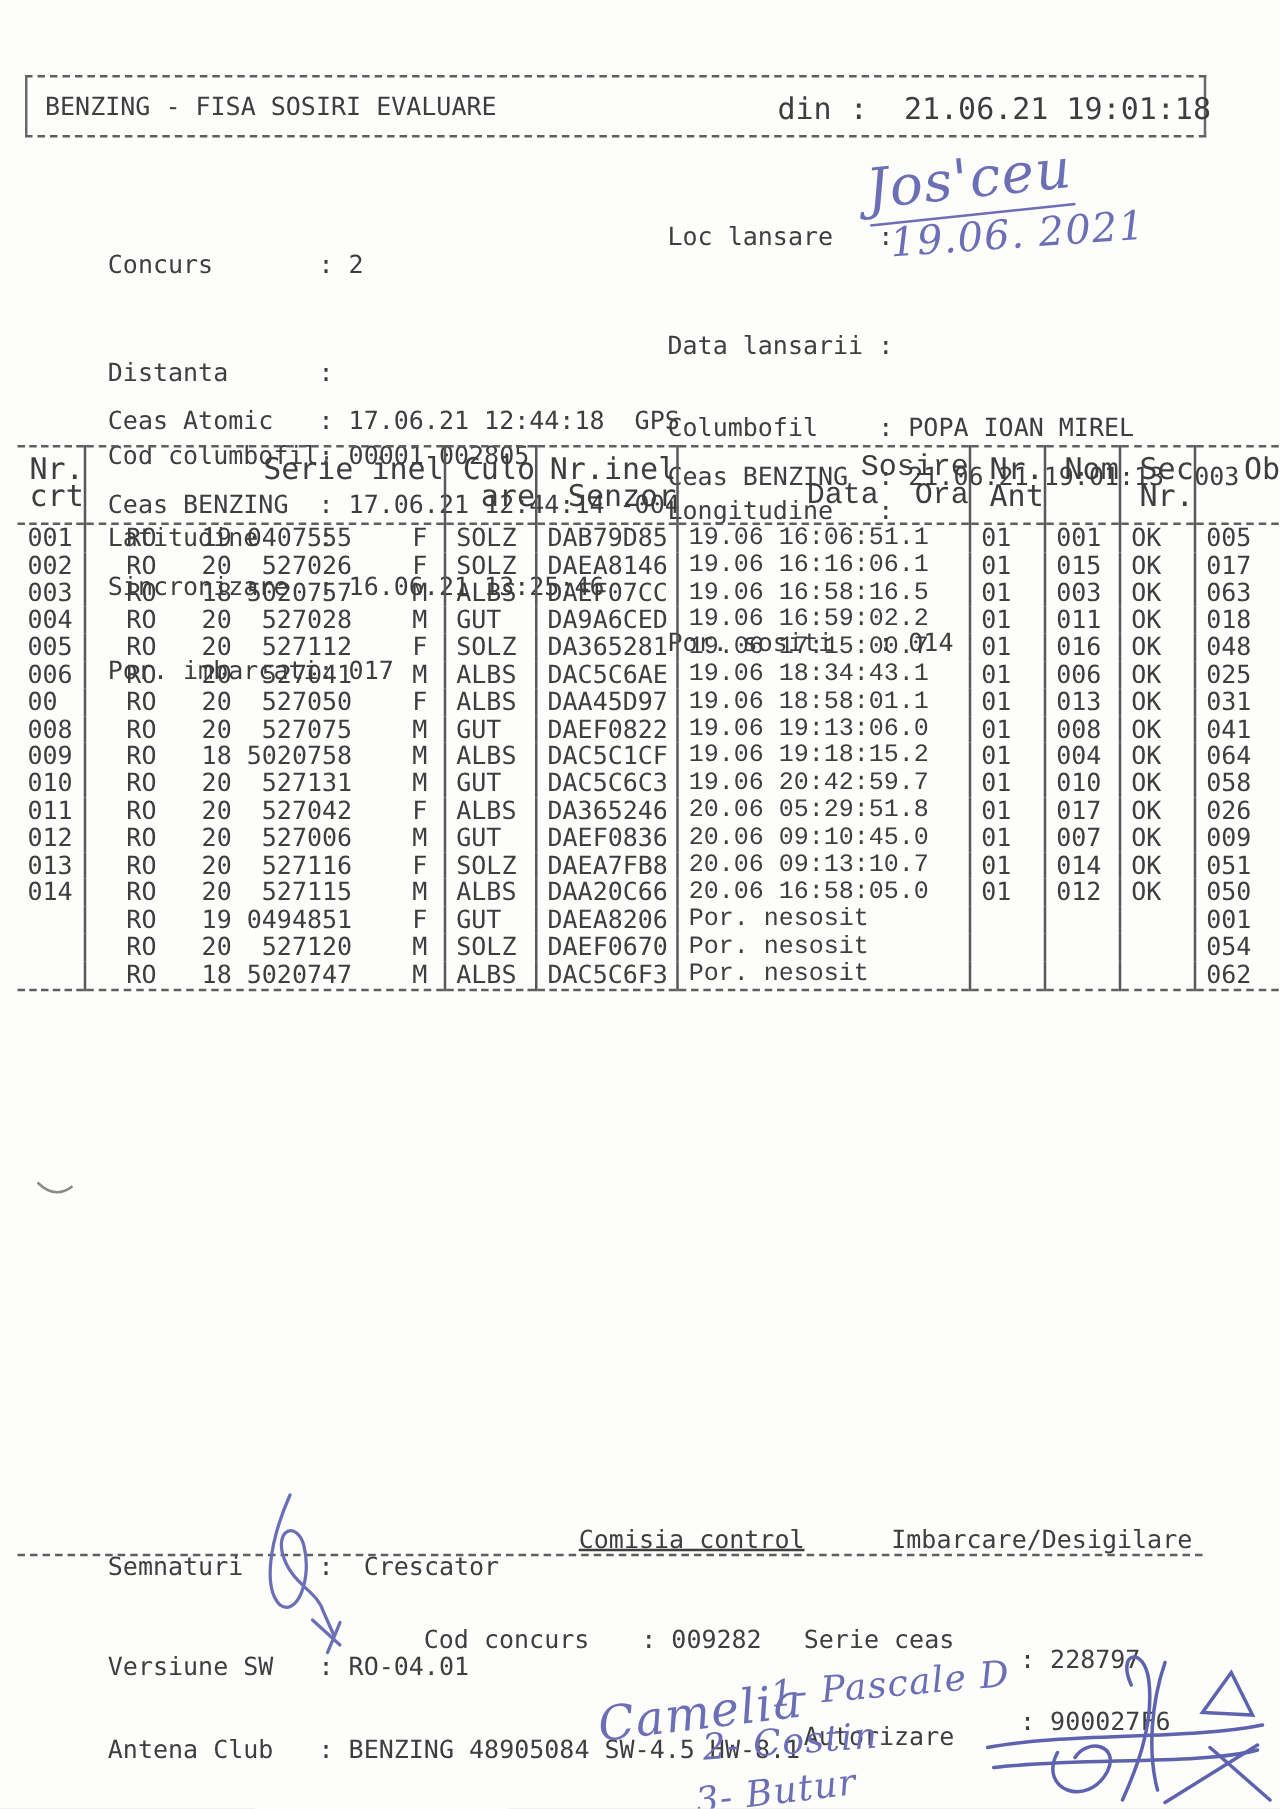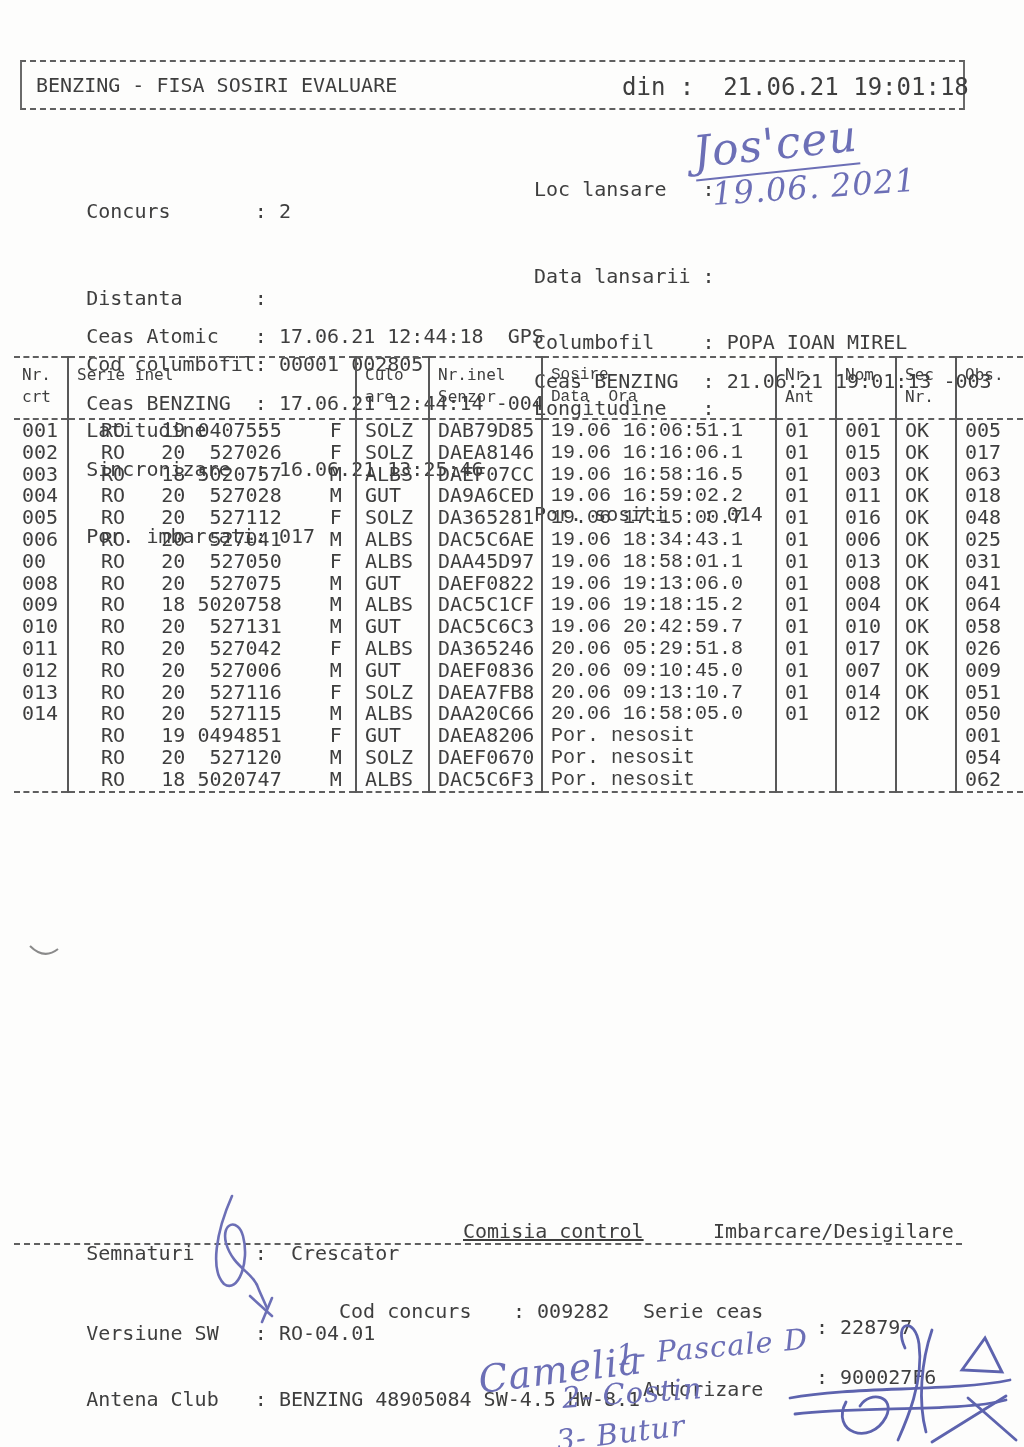--- a/index.html
+++ b/index.html
@@ -16,22 +16,22 @@
   
   .hdr-box{left:20px;top:60px;width:941px;height:46px;
     border-top:2px dashed #5f5f5f;border-bottom:2px dashed #5f5f5f;
     border-left:2px solid #6a6a6a;border-right:2px solid #6a6a6a;}
   .hdr-title{position:absolute;left:14px;top:11px;white-space:pre;font-size:20px;}
   .hdr-din{position:absolute;left:600px;top:11px;white-space:pre;font-size:24px;}
 
   
   table.res{border-collapse:collapse;table-layout:fixed;width:951px;
     border-top:2px dashed #5f5f5f;border-bottom:2px dashed #5f5f5f;}
-  table.res th{font-weight:normal;text-align:left;vertical-align:top;white-space:pre;
-    font-size:16px;line-height:22px;padding:6px 0 10px 8px;border-bottom:2px dashed #5f5f5f;}
+  table.res th{font-weight:normal;text-align:right;vertical-align:top;white-space:pre;
+    font-size:24px;line-height:22px;padding:6px 0 10px 8px;border-bottom:2px dashed #5f5f5f;}
   table.res td{font-size:20px;line-height:21.8px;height:21.8px;white-space:pre;
     padding:0 0 0 8px;overflow:hidden;}
   table.res th + th, table.res td + td{border-left:2px solid var(--pipe);}
   .c0{width:45px;} .c1{width:278px;} .c2{width:63px;} .c3{width:103px;} .c4{width:224px;font-family:Liberation Mono, monospace;}
   .c5{width:50px;} .c6{width:50px;} .c7{width:50px;} .c8{width:88px;}
   td.c0{padding-left:5px;} th.c0{padding-left:5px;} th.c1{padding-left:14px;}
   td.c1{padding-left:0;} td.c5{padding-left:12px;}
 
   .dash-sep{left:14px;top:1243px;width:948px;border-top:2px dashed #5f5f5f;}
 

